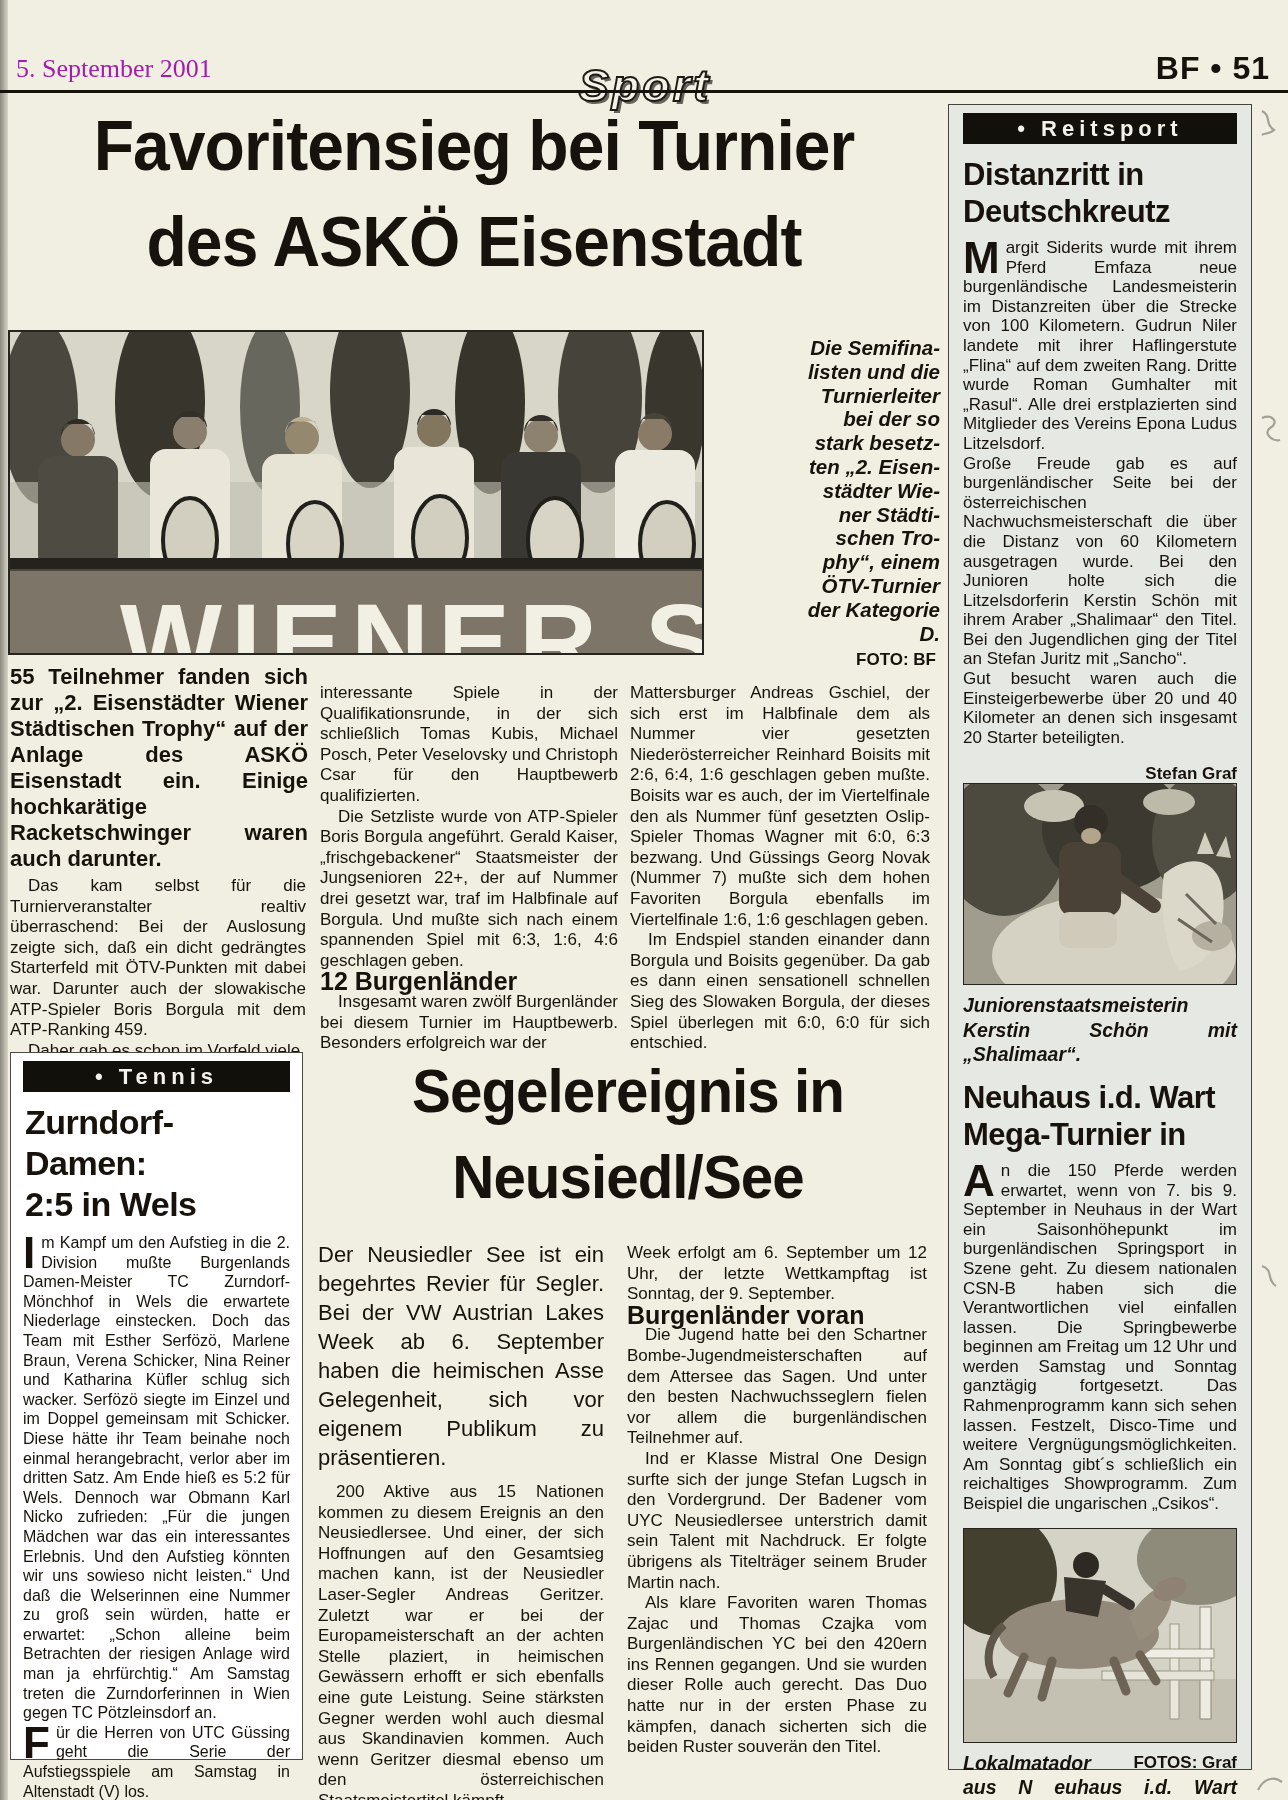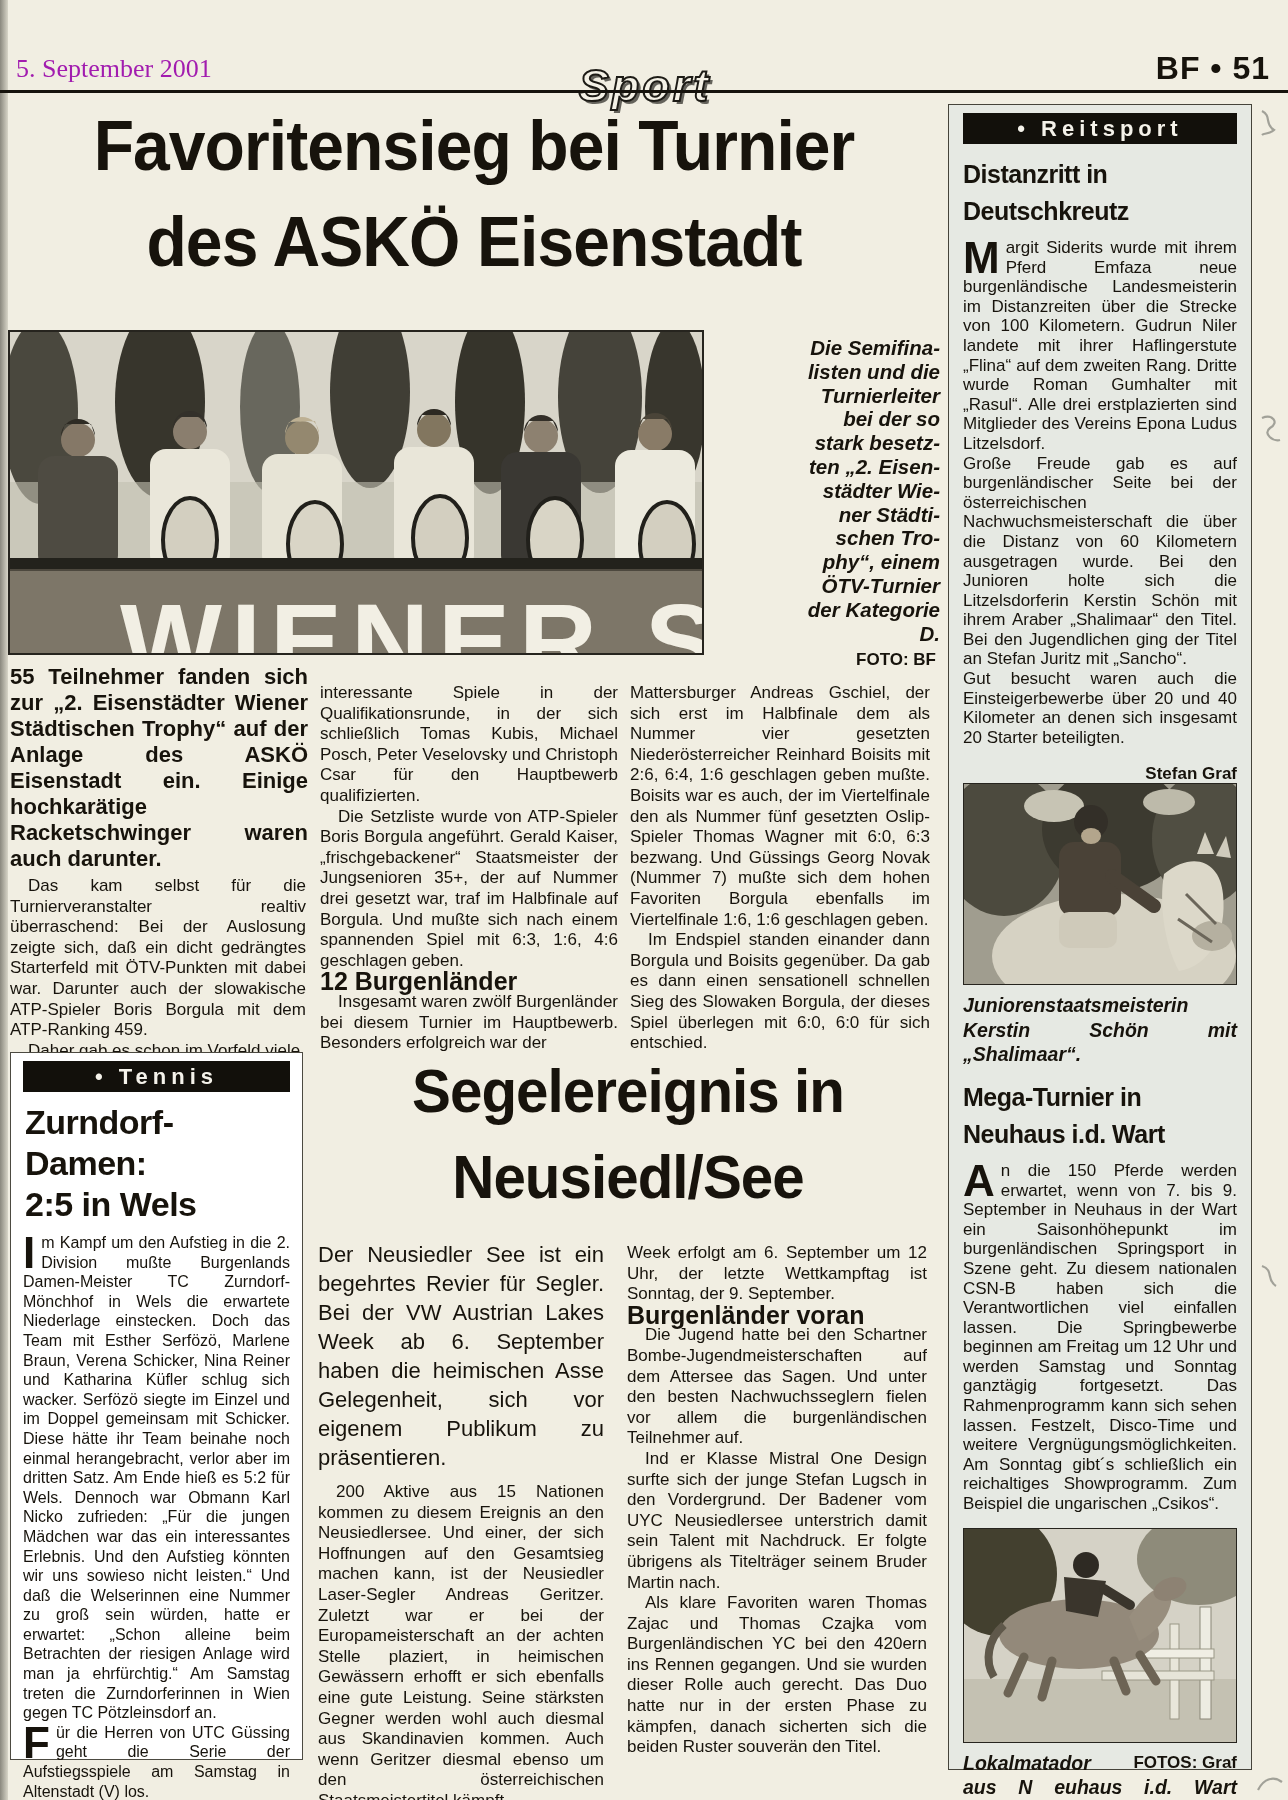--- a/index.html
+++ b/index.html
@@ -48,21 +48,21 @@
   .dc{float:left;font-weight:800;font-size:44px;line-height:35px;padding:2px 6px 0 0;}
   
   #sail-hl{left:308px;top:1048px;width:640px;text-align:center;font-weight:800;font-size:62px;line-height:86px;
            letter-spacing:-1px;transform:scaleX(.94);transform-origin:50% 0;}
   #scol1{left:318px;top:1240px;width:286px;}
   #scol1 .slead{font-size:22px;line-height:29px;font-weight:400;text-align:justify;margin-bottom:10px;}
   #scol2{left:627px;top:1243px;width:300px;}
   
   #rbox{left:948px;top:104px;width:304px;height:1666px;background:#e6e9e3;border:1px solid #45433a;
         padding:8px 14px;box-sizing:border-box;}
-  #rbox .hl3{font-size:25px;line-height:37px;font-weight:800;margin:12px 0 8px 0;letter-spacing:-.5px;}
+  #rbox .hl3{font-size:31px;line-height:37px;font-weight:800;margin:12px 0 8px 0;letter-spacing:-.5px;}
   #rbox .body{font-size:17px;line-height:19.6px;}
   #rbox .photo{position:relative;width:272px;height:200px;margin:14px 0 8px 0;border-width:1px;}
   #rbox #photo3{height:213px;}
   .rcap{font-size:19.5px;line-height:24.5px;font-weight:700;font-style:italic;text-align:justify;}
   .byline{float:right;font-weight:700;margin-top:36px;}
   .credit-inline{float:right;font-style:normal;font-weight:700;font-size:17px;margin-left:6px;}
   
   .pen{stroke:#8d8d86;stroke-width:2.2;fill:none;opacity:.8;}
 </style>
 </head>
@@ -139,21 +139,21 @@
 D.</div>
   <div class="abs" id="credit1">FOTO: BF</div>
 
   <div class="abs" id="lead1">55 Teilnehmer fanden sich zur „2. Eisenstädter Wiener Städtischen Trophy“ auf der Anlage des ASKÖ Eisenstadt ein. Einige hochkarätige Racketschwinger waren auch darunter.</div>
   <div class="abs body" id="col1">
     <p class="ind">Das kam selbst für die Turnierveranstalter realtiv überraschend: Bei der Auslosung zeigte sich, daß ein dicht gedrängtes Starterfeld mit ÖTV-Punkten mit dabei war. Darunter auch der slowakische ATP-Spieler Boris Borgula mit dem ATP-Ranking 459.</p>
     <p class="ind">Daher gab es schon im Vorfeld viele</p>
   </div>
   <div class="abs body" id="col2">
     <p>interessante Spiele in der Qualifikationsrunde, in der sich schließlich Tomas Kubis, Michael Posch, Peter Veselovsky und Christoph Csar für den Hauptbewerb qualifizierten.</p>
-    <p class="ind">Die Setzliste wurde von ATP-Spieler Boris Borgula angeführt. Gerald Kaiser, „frischgebackener“ Staatsmeister der Jungsenioren 35+, der auf Nummer drei gesetzt war, traf im Halbfinale auf Borgula. Und mußte sich nach einem spannenden Spiel mit 6:3, 1:6, 4:6 geschlagen geben.</p>
+    <p class="ind">Die Setzliste wurde von ATP-Spieler Boris Borgula angeführt. Gerald Kaiser, „frischgebackener“ Staatsmeister der Jungsenioren 22+, der auf Nummer drei gesetzt war, traf im Halbfinale auf Borgula. Und mußte sich nach einem spannenden Spiel mit 6:3, 1:6, 4:6 geschlagen geben.</p>
     <p class="sub">12 Burgenländer</p>
     <p class="ind">Insgesamt waren zwölf Burgenländer bei diesem Turnier im Hauptbewerb. Besonders erfolgreich war der</p>
   </div>
   <div class="abs body" id="col3">
     <p>Mattersburger Andreas Gschiel, der sich erst im Halbfinale dem als Nummer vier gesetzten Niederösterreicher Reinhard Boisits mit 2:6, 6:4, 1:6 geschlagen geben mußte. Boisits war es auch, der im Viertelfinale den als Nummer fünf gesetzten Oslip-Spieler Thomas Wagner mit 6:0, 6:3 bezwang. Und Güssings Georg Novak (Nummer 7) mußte sich dem hohen Favoriten Borgula ebenfalls im Viertelfinale 1:6, 1:6 geschlagen geben.</p>
     <p class="ind">Im Endspiel standen einander dann Borgula und Boisits gegenüber. Da gab es dann einen sensationell schnellen Sieg des Slowaken Borgula, der dieses Spiel überlegen mit 6:0, 6:0 für sich entschied.</p>
   </div>
 
   <div class="abs" id="tbox">
     <div class="kicker">• Tennis</div>
@@ -211,22 +211,22 @@
         <path d="M222 110 L252 140 M214 135 L248 158" stroke="#6b665a" stroke-width="3" fill="none"></path>
         <rect x="95" y="58" width="62" height="75" rx="15" fill="#4a4237"></rect>
         <circle cx="127" cy="38" r="17" fill="#332f28"></circle>
         <ellipse cx="127" cy="52" rx="10" ry="8" fill="#b3a58c"></ellipse>
         <path d="M148 92 L190 122" stroke="#4a4237" stroke-width="14" stroke-linecap="round"></path>
         <rect x="95" y="128" width="58" height="36" rx="10" fill="#cfcaba"></rect>
       </svg>
     </div>
     <div class="rcap">Juniorenstaatsmeisterin Kerstin Schön mit „Shalimaar“.</div>
     <div class="hl3">
+      <div>Neuhaus i.d. Wart</div>
       <div>Mega-Turnier in</div>
-      <div>Neuhaus i.d. Wart</div>
     </div>
     <div class="body">
       <p><span class="dc">A</span><span>n die 150 Pferde werden erwartet, wenn von 7. bis 9. September in Neuhaus in der Wart ein Saisonhöhepunkt im burgenländischen Springsport in Szene geht. Zu diesem nationalen CSN-B haben sich die Verantwortlichen viel einfallen lassen. Die Springbewerbe beginnen am Freitag um 12 Uhr und werden Samstag und Sonntag ganztägig fortgesetzt. Das Rahmenprogramm kann sich sehen lassen. Festzelt, Disco-Time und weitere Vergnügungsmöglichkeiten. Am Sonntag gibt´s schließlich ein reichaltiges Showprogramm. Zum Beispiel die ungarischen „Csikos“.</span></p>
     </div>
     <div class="photo" id="photo3">
       <svg width="272" height="213" viewBox="0 0 272 213" preserveAspectRatio="none">
         <rect width="272" height="213" fill="#d5d2c6"></rect>
         <ellipse cx="35" cy="45" rx="58" ry="62" fill="#43402f"></ellipse>
         <ellipse cx="235" cy="30" rx="62" ry="46" fill="#8e8b7a"></ellipse>
         <rect y="150" width="272" height="63" fill="#c4c1b2"></rect>

